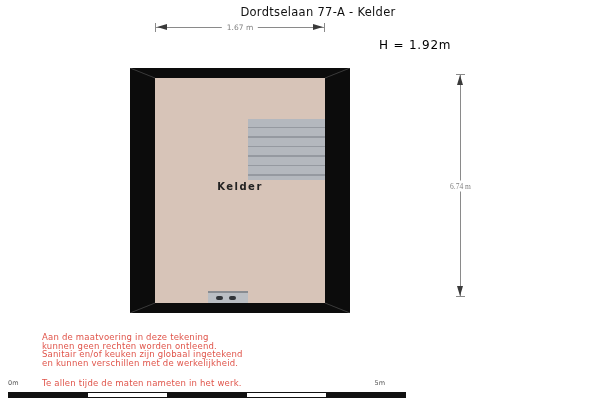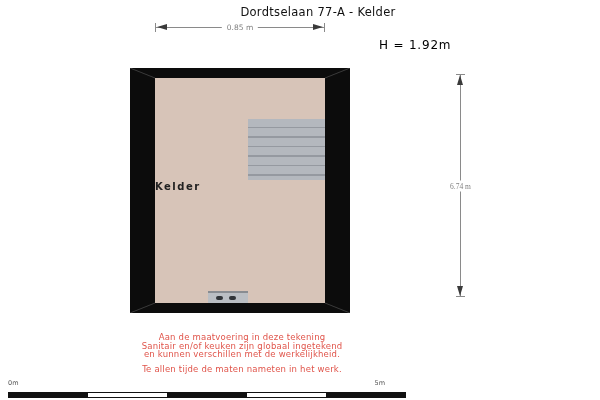--- a/index.html
+++ b/index.html
@@ -49,30 +49,30 @@
     position:absolute; left:93px; top:41px; width:77px; height:61px;
     background:repeating-linear-gradient(to bottom,#b4b8be 0,#b4b8be 8px,#9599a0 8px,#9599a0 9.5px);
   }
   .fixture {
     position:absolute; left:53px; top:213px; width:40px; height:12px;
     background:#babec3; border-top:2px solid #888c91; box-sizing:border-box;
   }
   .fixture .dot { position:absolute; top:3px; width:7px; height:4px; border-radius:2px; background:#303438; }
   .fixture .dot.d1 { left:8px; } .fixture .dot.d2 { left:21px; }
   .room-label {
-    position:absolute; left:0; top:103px; width:100%; 
+    position:absolute; left:0; top:103px; width:100%; text-align:center;
     font-size:10px; font-weight:bold; letter-spacing:1.5px; color:#222;
   }
 
   
   .disclaimer {
-    position:absolute; left:42px; top:333px; width:400px; text-align:center;
+    position:absolute; left:42px; top:333px; width:400px; text-align:left;
     font-size:8.5px; line-height:8.5px; color:#e0544a; letter-spacing:0.2px;
   }
-  .disclaimer .p2 { margin-top:6px; }
+  .disclaimer .p2 { margin-top:12px; }
 
   
   .scalebar {
     position:absolute; left:8px; top:392px; width:396px; height:4px;
     background:#fff; border:1px solid #111;
   }
   .scalebar .seg { position:absolute; top:0; height:100%; width:20%; background:#111; }
   .scalebar .s1 { left:0; } .scalebar .s2 { left:40%; } .scalebar .s3 { left:80%; }
   .scale-label { position:absolute; top:379px; font-size:6.5px; color:#555; }
   .scale-label.zero { left:8px; }
@@ -84,21 +84,21 @@
 <div class="canvas">
 
   <div class="title">Dordtselaan 77-A - Kelder</div>
 
   <div class="hdim">
     <div class="dline"></div>
     <div class="tick l"></div>
     <div class="tick r"></div>
     <div class="arr l"></div>
     <div class="arr r"></div>
-    <span class="dtext">0.85 m</span>
+    <span class="dtext">1.67 m</span>
   </div>
 
   <div class="hlabel">H = 1.92m</div>
 
   <div class="plan">
     <svg class="miters" width="220" height="245" viewBox="0 0 220 245">
       <line x1="0" y1="0" x2="25" y2="10" stroke="#3a3a3a" stroke-width="1"></line>
       <line x1="220" y1="0" x2="195" y2="10" stroke="#3a3a3a" stroke-width="1"></line>
       <line x1="0" y1="245" x2="25" y2="235" stroke="#3a3a3a" stroke-width="1"></line>
       <line x1="220" y1="245" x2="195" y2="235" stroke="#3a3a3a" stroke-width="1"></line>
@@ -117,20 +117,21 @@
     <div class="dline"></div>
     <div class="tick t"></div>
     <div class="tick b"></div>
     <div class="arr t"></div>
     <div class="arr b"></div>
     <span class="dtext">6.74 m</span>
   </div>
 
   <div class="disclaimer">
     <div>Aan de maatvoering in deze tekening</div>
+    <div>kunnen geen rechten worden ontleend.</div>
     <div>Sanitair en/of keuken zijn globaal ingetekend</div>
     <div>en kunnen verschillen met de werkelijkheid.</div>
     <div class="p2">Te allen tijde de maten nameten in het werk.</div>
   </div>
 
   <div class="scale-label zero">0m</div>
   <div class="scale-label five">5m</div>
   <div class="scalebar">
     <span class="seg s1"></span>
     <span class="seg s2"></span>

